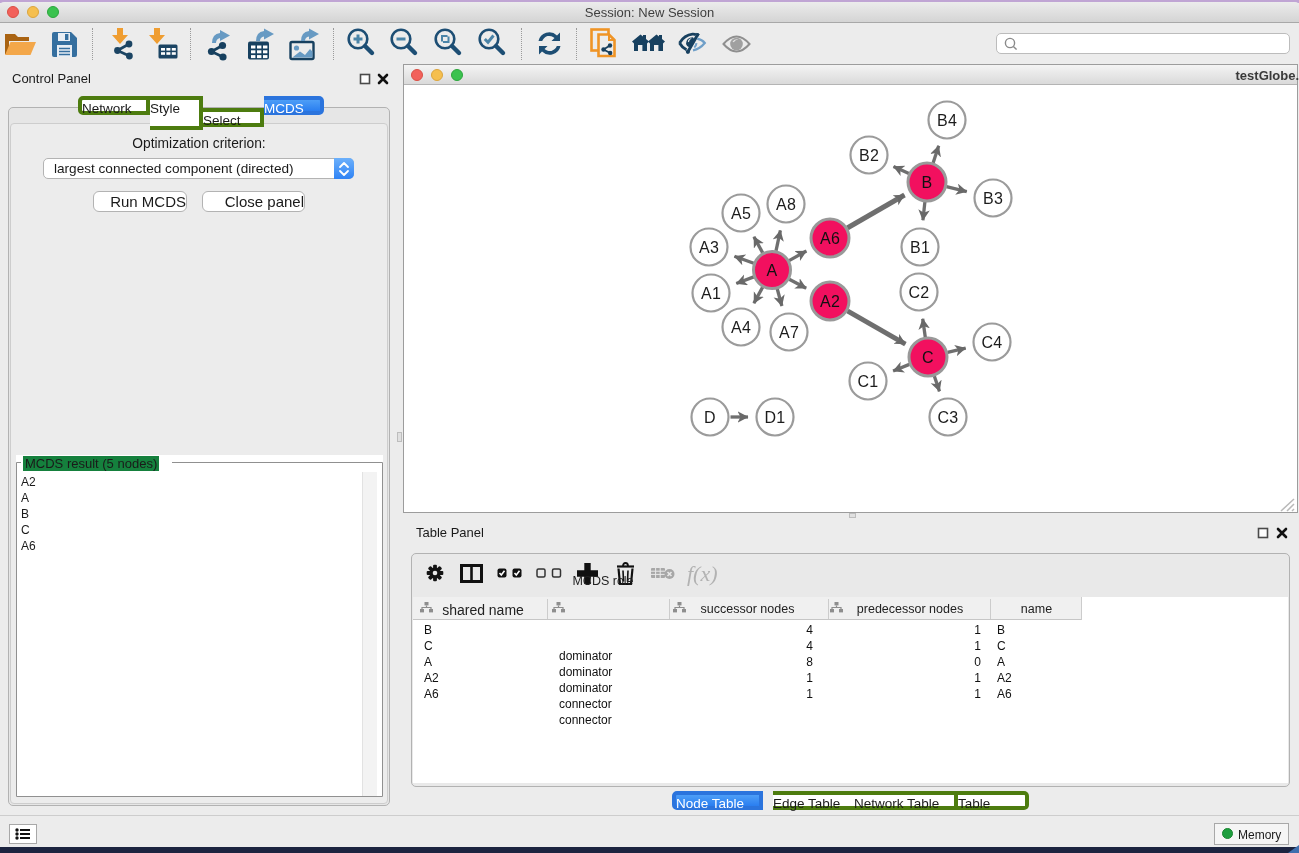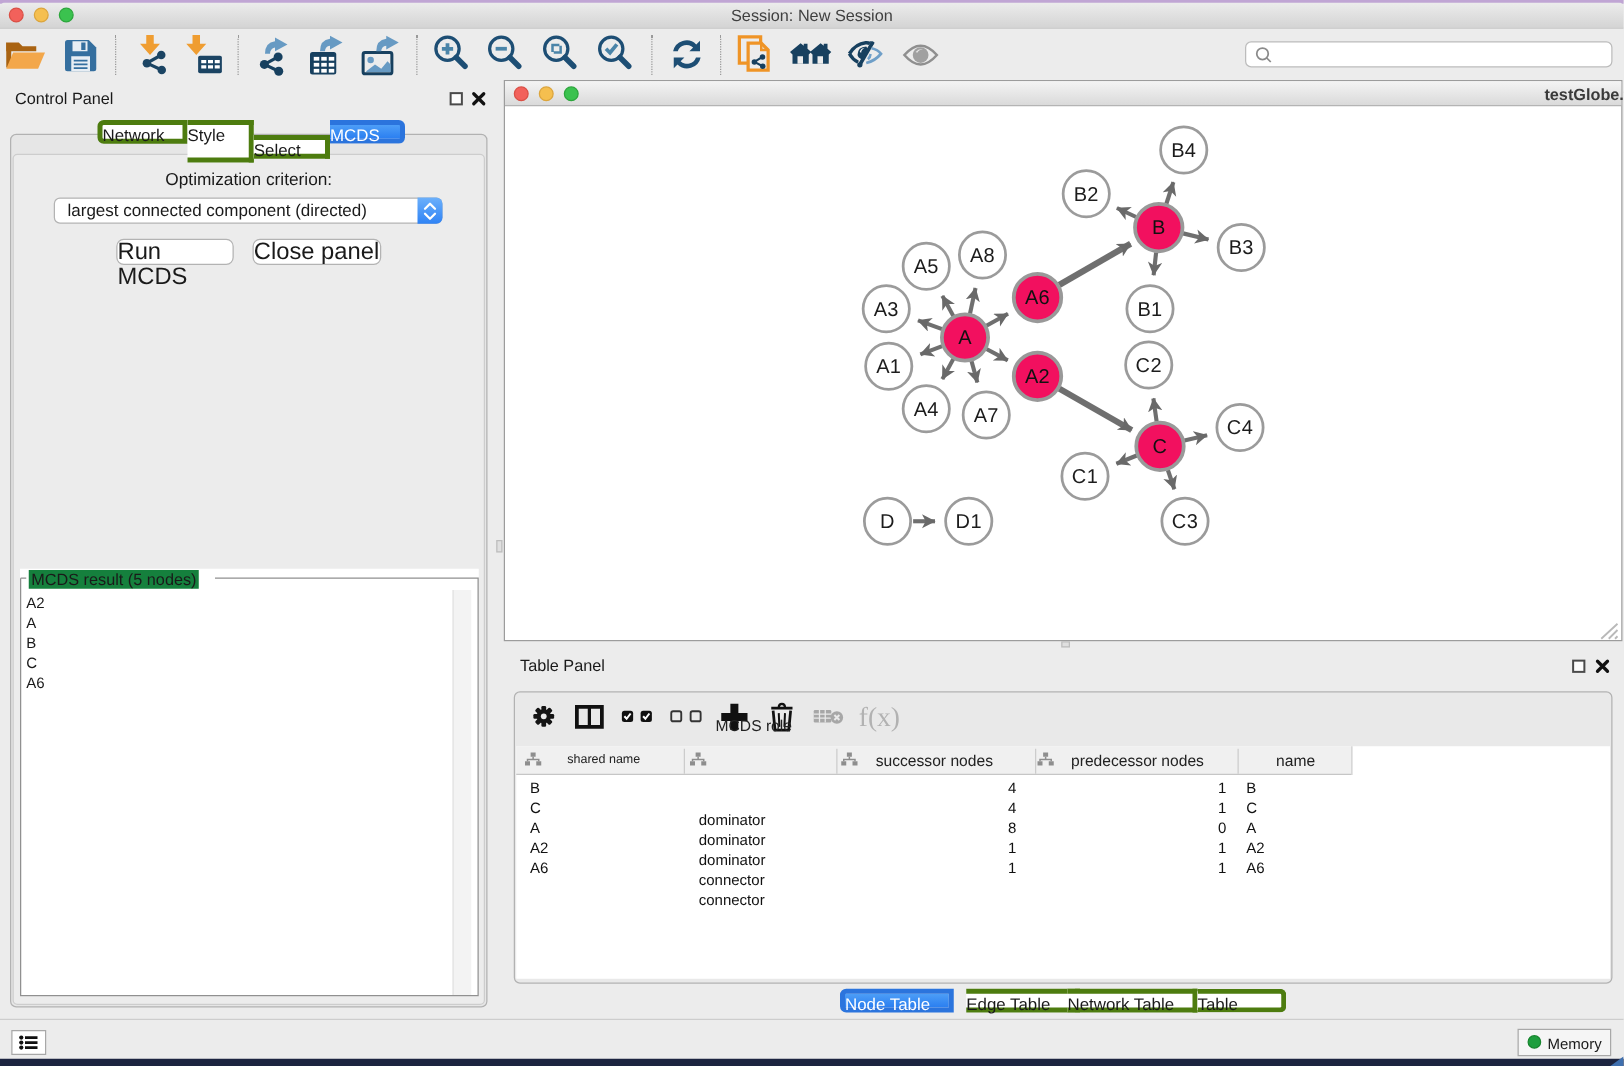--- a/index.html
+++ b/index.html
@@ -1,20 +1,20 @@
 <!DOCTYPE html>
 <html><head><meta charset="utf-8">
 <style>
 *{margin:0;padding:0;box-sizing:border-box}
 html,body{width:1299px;height:853px;overflow:hidden}
 body{position:relative;background:#ececec;font-family:"Liberation Sans",sans-serif;color:#1a1a1a}
 .abs{position:absolute}
 .tl{position:absolute;border-radius:50%;width:12px;height:12px}
 .sep{position:absolute;top:28px;height:32px;width:0;border-left:1px dotted #9a9a9a}
-.btn{position:absolute;background:#fff;border:1px solid #b3b3b3;border-radius:5px;font-size:19px;text-align:left;color:#1a1a1a}
+.btn{position:absolute;background:#fff;border:1px solid #b3b3b3;border-radius:5px;font-size:15px;text-align:right;color:#1a1a1a}
 .tab{position:absolute;background:#fff;border:4px solid #4d7c0f;font-size:13.5px;text-align:left;color:#1a1a1a}
 svg{position:absolute;overflow:visible}
 </style></head>
 <body>
 
 <div class="abs" style="left:0;top:0;width:1299px;height:3px;background:#c0a5d4"></div>
 <div class="abs" style="left:0;top:2px;width:1299px;height:21px;background:linear-gradient(#ececec,#d4d4d4);border-bottom:1px solid #a8a8a8;border-radius:4px 4px 0 0"></div>
 <div class="tl" style="left:7px;top:6px;background:#f2615b;border:1px solid #da4f45"></div>
 <div class="tl" style="left:27px;top:6px;background:#f5bf4f;border:1px solid #dca53c"></div>
 <div class="tl" style="left:47px;top:6px;background:#3bc24f;border:1px solid #2ca63c"></div>
@@ -314,21 +314,21 @@
 <svg style="left:651px;top:567px" width="24" height="13">
 <g fill="#a7a7a7">
       <rect x="0" y="1" width="14" height="10" rx="1"></rect>
     </g>
 <g stroke="#e9e9e9" stroke-width="1">
       <path d="M0,4.2 H14 M0,7.4 H14 M4.6,1 V11 M9.2,1 V11"></path>
     </g>
 <circle cx="18.5" cy="7" r="5" fill="#a7a7a7"></circle>
 <path d="M16.5,5 L20.5,9 M20.5,5 L16.5,9" stroke="#e9e9e9" stroke-width="1.6"></path>
 </svg>
-<div class="abs" style="left:687px;top:561px;width:40px;font-family:'Liberation Serif',serif;font-size:22px;color:#b2b2b2">f(x)</div>
+<div class="abs" style="left:687px;top:561px;width:40px;font-family:'Liberation Serif',serif;font-style:italic;font-size:22px;color:#b2b2b2">f(x)</div>
 <div class="abs" style="left:413px;top:597px;width:875px;height:186px;background:#fff"></div>
 <div class="abs" style="left:413px;top:597px;width:668px;height:23px;background:#f0f0f0;border-bottom:1px solid #c6c6c6"></div>
 
 <div class="abs" style="left:547px;top:599px;width:1px;height:20px;background:#cccccc"></div>
 <div class="abs" style="left:669px;top:599px;width:1px;height:20px;background:#cccccc"></div>
 <div class="abs" style="left:828px;top:599px;width:1px;height:20px;background:#cccccc"></div>
 <div class="abs" style="left:990px;top:599px;width:1px;height:20px;background:#cccccc"></div>
 <div class="abs" style="left:1081px;top:597px;width:1px;height:23px;background:#cccccc"></div>
 <svg style="left:420px;top:602px" width="13" height="12">
     <g fill="#8e8e8e">
@@ -355,21 +355,21 @@
     </g>
   </svg>
 <svg style="left:830px;top:602px" width="13" height="12">
     <g fill="#8e8e8e">
       <rect x="4.5" y="0" width="4" height="3.4"></rect>
       <rect x="0" y="7" width="4" height="3.4"></rect>
       <rect x="9" y="7" width="4" height="3.4"></rect>
       <path d="M6.5,3.4 V5.5 M2,7 V5.5 H11 V7" stroke="#8e8e8e" stroke-width="1.2" fill="none"></path>
     </g>
   </svg>
-<div class="abs" style="left:424px;top:602px;width:118px;text-align:center;font-size:10px;color:#222">shared name</div>
+<div class="abs" style="left:424px;top:602px;width:118px;text-align:center;font-size:14px;color:#222">shared name</div>
 <div class="abs" style="left:558px;top:574px;width:90px;text-align:center;font-size:12.5px;color:#222">MCDS role</div>
 <div class="abs" style="left:690px;top:602px;width:115px;text-align:center;font-size:12.5px;color:#222">successor nodes</div>
 <div class="abs" style="left:846px;top:602px;width:128px;text-align:center;font-size:12.5px;color:#222">predecessor nodes</div>
 <div class="abs" style="left:992px;top:602px;width:89px;text-align:center;font-size:12.5px;color:#222">name</div>
 
 <div class="abs" style="left:424px;top:622px;font-size:12px;line-height:16px;color:#111">B<br>C<br>A<br>A2<br>A6</div>
 <div class="abs" style="left:559px;top:648px;font-size:12px;line-height:16px;color:#111">dominator<br>dominator<br>dominator<br>connector<br>connector</div>
 <div class="abs" style="left:713px;top:622px;width:100px;text-align:right;font-size:12px;line-height:16px;color:#111">4<br>4<br>8<br>1<br>1</div>
 <div class="abs" style="left:881px;top:622px;width:100px;text-align:right;font-size:12px;line-height:16px;color:#111">1<br>1<br>0<br>1<br>1</div>
 <div class="abs" style="left:997px;top:622px;font-size:12px;line-height:16px;color:#111">B<br>C<br>A<br>A2<br>A6</div>

